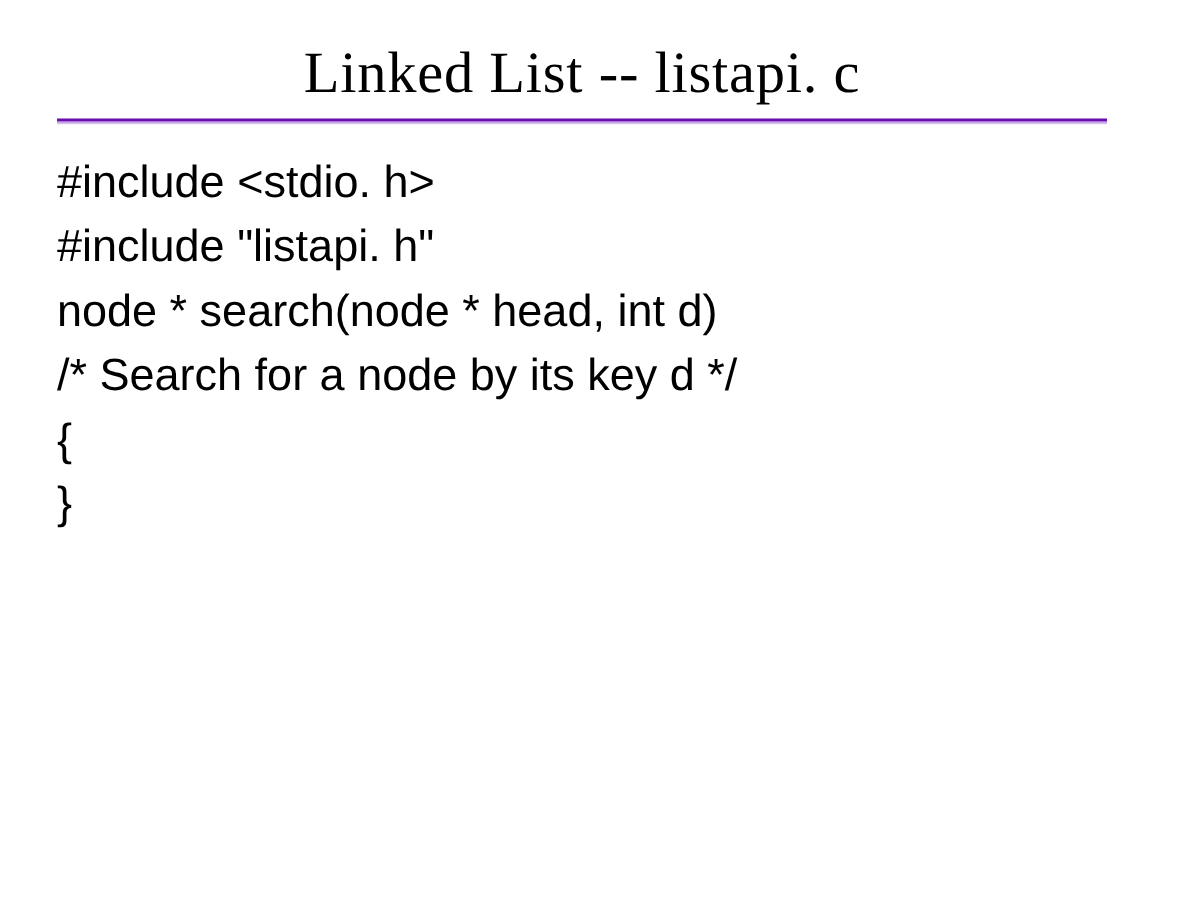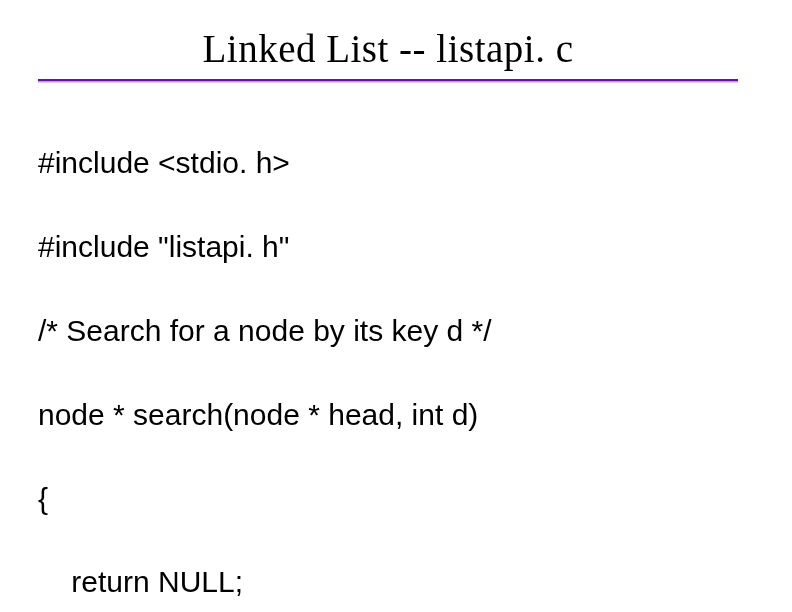--- a/index.html
+++ b/index.html
@@ -45,36 +45,34 @@
   }
   .body {
     padding: 18px 38px 0 38px;
     font-family: Arial, Helvetica, sans-serif;
     font-size: 30px;
     line-height: 1.43;
     color: #000000;
   }
   .body .line {
     white-space: pre;
-    margin-top: 41px;
   }
 </style>
 </head>
 <body>
 <div class="slide">
 
   <div class="title">Linked List -- listapi. c</div>
   <div class="underline">
     <div class="bar-dark"></div>
     <div class="bar-fade"></div>
   </div>
 
   <div class="body">
     <div class="line">#include &lt;stdio. h&gt;</div>
     <div class="line">#include "listapi. h"</div>
+    <div class="line">node * search(node * head, int d)</div>
     <div class="line">/* Search for a node by its key d */</div>
-    <div class="line">node * search(node * head, int d)</div>
     <div class="line">{</div>
-    <div class="line">    return NULL;</div>
     <div class="line">}</div>
   </div>
 
 </div>
 
 </body></html>

